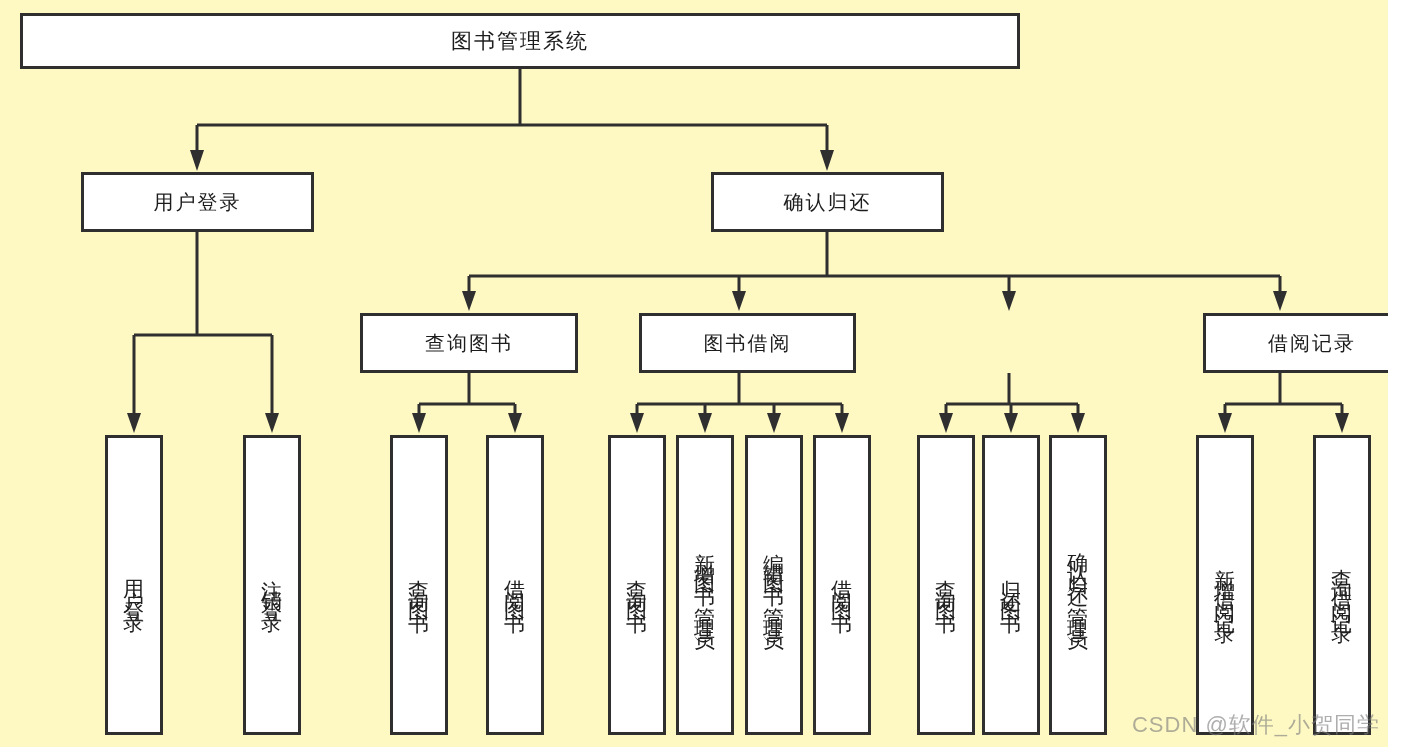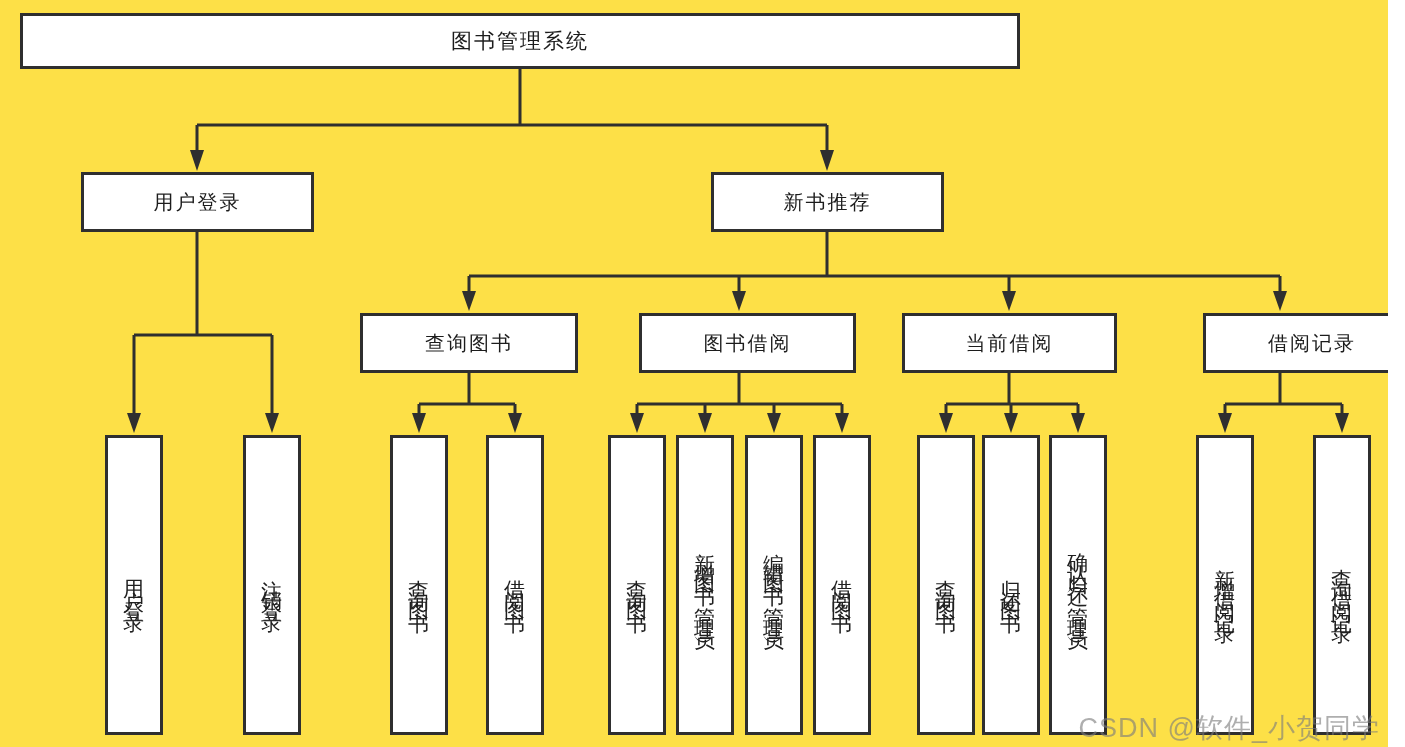--- a/index.html
+++ b/index.html
@@ -5,21 +5,21 @@
   html, body {
     margin: 0;
     padding: 0;
     background: #ffffff;
     font-family: "Liberation Sans", sans-serif;
   }
   #stage {
     position: relative;
     width: 1388px;
     height: 747px;
-    background: #fde047;
+    background: #fef9c3;
     overflow: hidden;
   }
   #wires {
     position: absolute;
     left: 0; top: 0;
     width: 1405px; height: 747px;
     pointer-events: none;
   }
   .hbox {
     position: absolute;
@@ -73,21 +73,21 @@
   .vx-c4 { left: 813px; }
   .vx-d1 { left: 917px; }
   .vx-d2 { left: 982px; }
   .vx-d3 { left: 1049px; }
   .vx-e1 { left: 1196px; }
   .vx-e2 { left: 1313px; }
   #watermark {
     position: absolute;
     right: 8px;
     top: 710px;
-    font-size: 27px;
+    font-size: 22px;
     letter-spacing: 1px;
     color: rgba(125, 125, 125, 0.62);
     z-index: 5;
     white-space: nowrap;
   }
 </style>
 </head>
 <body>
 
 <div id="stage">
@@ -128,25 +128,24 @@
       <polygon points="1004,413 1018,413 1011,433"></polygon>
       <polygon points="1071,413 1085,413 1078,433"></polygon>
       <polygon points="1218,413 1232,413 1225,433"></polygon>
       <polygon points="1335,413 1349,413 1342,433"></polygon>
     </g>
   </svg>
 
   <div class="hbox root">图书管理系统</div>
 
   <div class="hbox l2a">用户登录</div>
-  <div class="hbox l2b">新书推荐</div>
+  <div class="hbox l2b">确认归还</div>
 
   <div class="hbox l3a">查询图书</div>
   <div class="hbox l3b">图书借阅</div>
-  <div class="hbox l3c">当前借阅</div>
   <div class="hbox l3d">借阅记录</div>
 
   <div class="vbox vx-a1">
     <span>用户登录</span>
   </div>
   <div class="vbox vx-a2">
     <span>注销登录</span>
   </div>
 
   <div class="vbox vx-b1">

